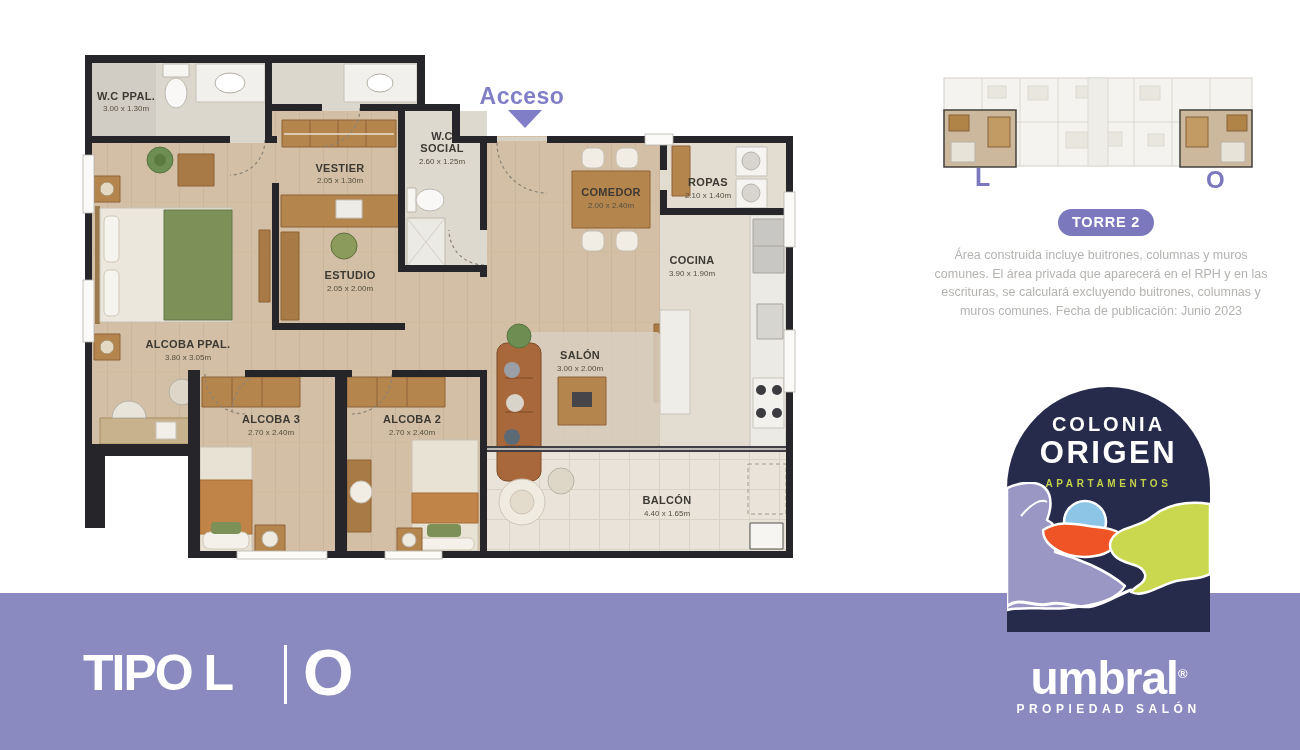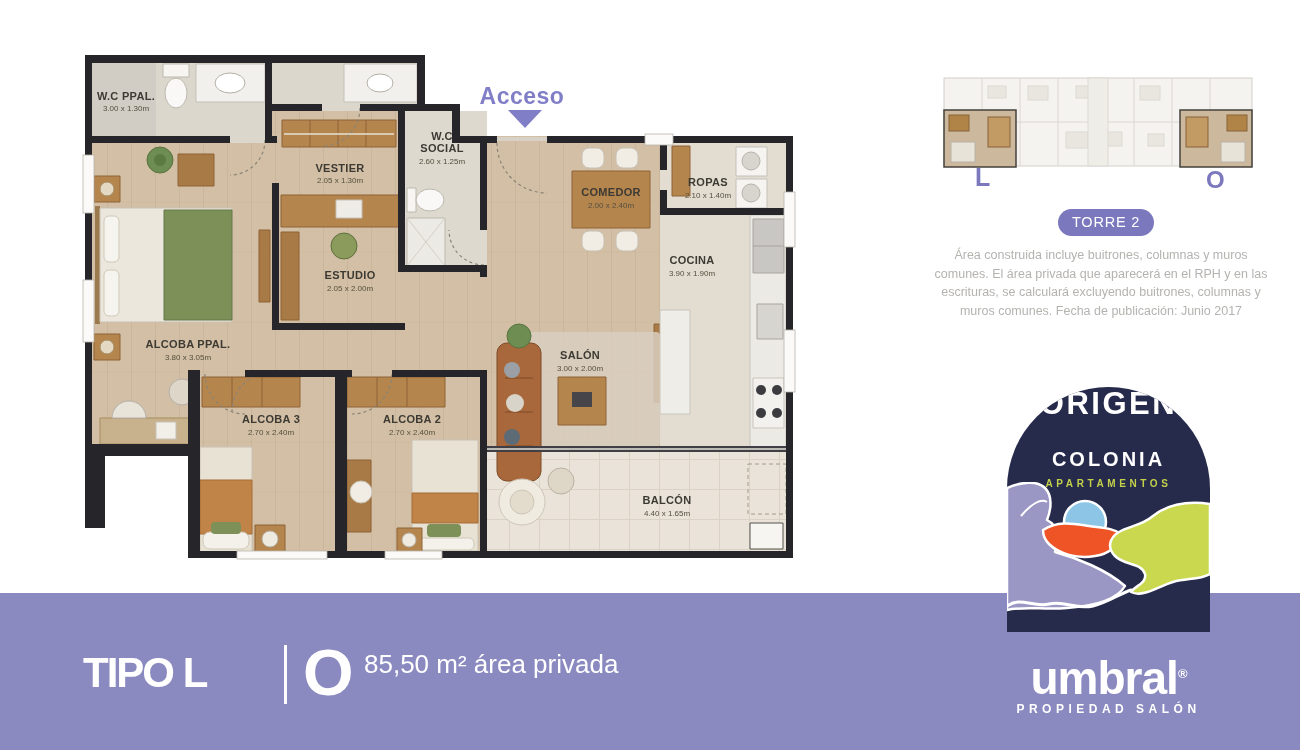--- a/index.html
+++ b/index.html
@@ -9,37 +9,37 @@
   
   #plan-svg{left:60px;top:40px;}
   #plan-svg text{font-family:"Liberation Sans",sans-serif;}
   .room-name{font-size:11px;font-weight:bold;fill:#3c3a33;letter-spacing:.3px;}
   .room-dims{font-size:8px;fill:#55503f;}
   .acceso-text{font-size:23px;font-weight:bold;fill:#817ec8;letter-spacing:.5px;}
   
   #tower-svg{left:938px;top:72px;}
   .unit-letter{color:#7b78bd;font-size:25px;font-weight:600;}
   #torre-pill{left:1058px;top:209px;width:96px;height:27px;background:#7b78bd;border-radius:14px;
-      color:#fff;font-size:14.5px;font-weight:normal;letter-spacing:.8px;text-align:center;line-height:27px;}
+      color:#fff;font-size:14.5px;font-weight:bold;letter-spacing:.8px;text-align:center;line-height:27px;}
   #disclaimer{left:933px;top:246px;width:336px;color:#b5b3b0;font-size:12.5px;line-height:18.5px;text-align:center;}
   
   #brand-badge{left:1007px;top:387px;width:203px;height:245px;background:#262a4b;
       border-radius:102px 102px 0 0;z-index:3;text-align:center;overflow:hidden;}
   #brand-line1{margin-top:26px;color:#fff;font-size:20px;font-weight:600;letter-spacing:3px;}
   #brand-line2{color:#fff;font-size:31px;font-weight:bold;letter-spacing:2.5px;margin-top:-1px;}
   #brand-line3{color:#c3d14a;font-size:10px;letter-spacing:3.6px;margin-top:7px;font-weight:600;}
   #brand-art{position:absolute;left:0;bottom:0;}
   
   #developer{left:1007px;top:645px;width:203px;text-align:center;z-index:4;color:#fff;margin-top:7px;}
   #developer .name{font-size:46px;font-weight:bold;letter-spacing:-1px;line-height:44px;}
   #developer .name sup{font-size:13px;}
   #developer .tagline{font-size:12px;letter-spacing:4.5px;margin-top:2px;font-weight:bold;}
   
   #footer-bar{left:0;top:593px;width:1300px;height:157px;background:#8a89c0;z-index:1;}
-  #tipo-label{left:83px;top:640px;color:#fff;font-size:42px;font-weight:bold;letter-spacing:-2px;line-height:66px;z-index:2;}
+  #tipo-label{left:83px;top:640px;color:#fff;font-size:50px;font-weight:bold;letter-spacing:-2px;line-height:66px;z-index:2;}
   #tipo-divider{left:284px;top:645px;width:3px;height:59px;background:#fdfdfd;z-index:2;}
   #tipo-unit{left:303px;top:640px;color:#fff;font-size:65px;font-weight:bold;line-height:66px;z-index:2;}
   #areas{left:364px;top:648px;color:#fff;z-index:2;}
   #areas .a1{font-size:26px;font-weight:bold;line-height:26px;}
   #areas .a2{font-size:26px;font-weight:400;line-height:26px;margin-top:3px;}
 </style>
 </head>
 <body>
 
 <svg id="plan-svg" class="abs" width="750" height="550" viewBox="0 0 750 550">
@@ -312,33 +312,32 @@
     <rect x="283" y="70" width="24" height="20" fill="#e8e3d9" stroke="#b9b2a5"></rect>
     <rect x="248" y="45" width="22" height="30" fill="#c19a64" stroke="#8a6238"></rect>
   </g>
 </svg>
 
 <div class="abs unit-letter" style="left:975px;top:163px;">L</div>
 <div class="abs unit-letter" style="left:1206px;top:166px;font-size:24px;">O</div>
 
 <div id="torre-pill" class="abs">TORRE 2</div>
 
-<div id="disclaimer" class="abs">Área construida incluye buitrones, columnas y muros comunes. El área privada que aparecerá en el RPH y en las escrituras, se calculará excluyendo buitrones, columnas y muros comunes.  Fecha de publicación: Junio 2017</div>
+<div id="disclaimer" class="abs">Área construida incluye buitrones, columnas y muros comunes. El área privada que aparecerá en el RPH y en las escrituras, se calculará excluyendo buitrones, columnas y muros comunes.  Fecha de publicación: Junio 2023</div>
 
 <div id="footer-bar" class="abs"></div>
 <div id="tipo-label" class="abs">TIPO L</div>
 <div id="tipo-divider" class="abs"></div>
 <div id="tipo-unit" class="abs">O</div>
 <div id="areas" class="abs">
-  <div class="a2">85,50 m² área privada</div>
 </div>
 
 <div id="brand-badge" class="abs">
+  <div id="brand-line1">COLONIA</div>
   <div id="brand-line2">ORIGEN</div>
-  <div id="brand-line1">COLONIA</div>
   <div id="brand-line3">APARTAMENTOS</div>
   <svg id="brand-art" width="203" height="150" viewBox="0 0 203 150">
 
     <path d="M0 6 C14 0 30 -2 38 6 C46 14 44 28 40 38 C52 44 54 58 48 70
              C70 76 100 88 118 104 C110 118 86 124 60 126 C38 128 16 124 0 128 Z" fill="#9a97c5" stroke="#ffffff" stroke-width="2.5" stroke-linejoin="round"></path>
     <path d="M14 34 C24 22 34 16 40 20" fill="none" stroke="#ffffff" stroke-width="2"></path>
 
     <circle cx="78" cy="40" r="21" fill="#8cc5e6" stroke="#ffffff" stroke-width="2.5"></circle>
 
     <path d="M36 48 C52 38 68 42 82 44 C96 46 106 46 114 52 C112 64 102 72 88 74

